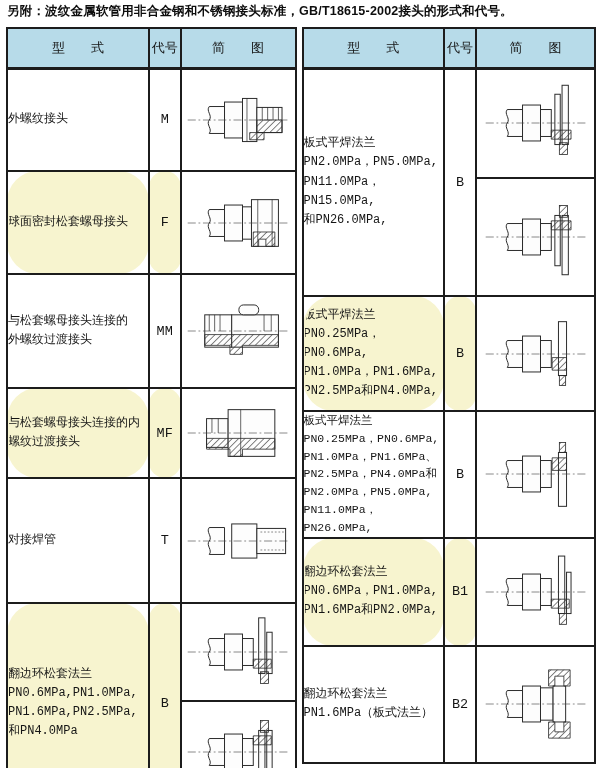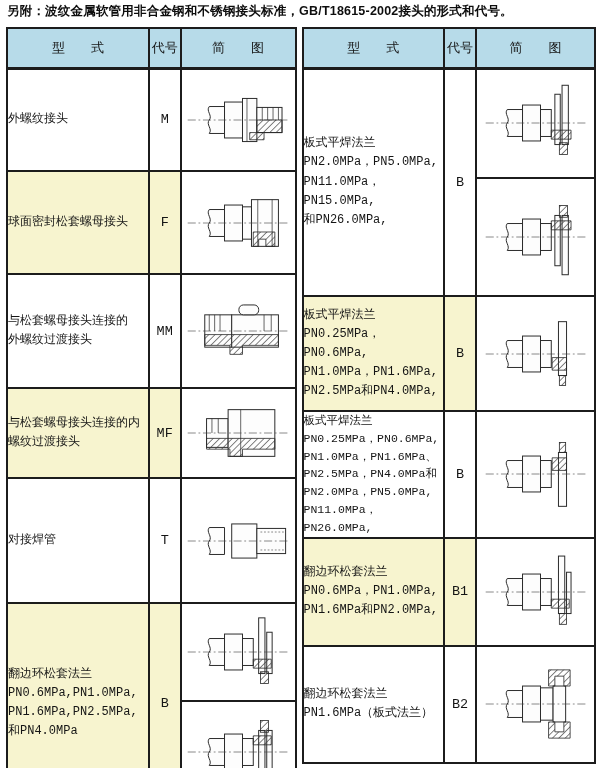--- a/index.html
+++ b/index.html
@@ -23,21 +23,21 @@
   .ft td{border:2px solid var(--border);vertical-align:middle;padding:0;overflow:hidden;}
   tr.hdr td{
     background:var(--header-bg);text-align:center;font-size:13px;
     border-bottom:3px solid var(--border);white-space:pre;
   }
   .tcell{
     font-size:12px;line-height:1.6;padding:3px 4px 3px 9px;
     white-space:pre-line;text-align:left;
   }
   .code{text-align:center;font-size:13.5px;}
-  .hl{background:var(--hl-bg);}
+  .hl{background:var(--hl-bg);border-radius:31px;}
   .dia{text-align:center;background:#fff;}
   .dwrap{display:flex;align-items:center;justify-content:center;}
   .dwrap svg{display:block;}
   
   .w{fill:#fdfdfd;stroke:#2a2a2a;stroke-width:1.1;}
   .ln{stroke:#2a2a2a;stroke-width:.8;}
   .h{fill:url(#hatch);stroke:#2a2a2a;stroke-width:.9;}
   .cl{stroke:#444;stroke-width:.7;stroke-dasharray:9 3 2 3;}
   .dot{stroke:#444;stroke-width:.7;stroke-dasharray:2 2;}
 </style>

